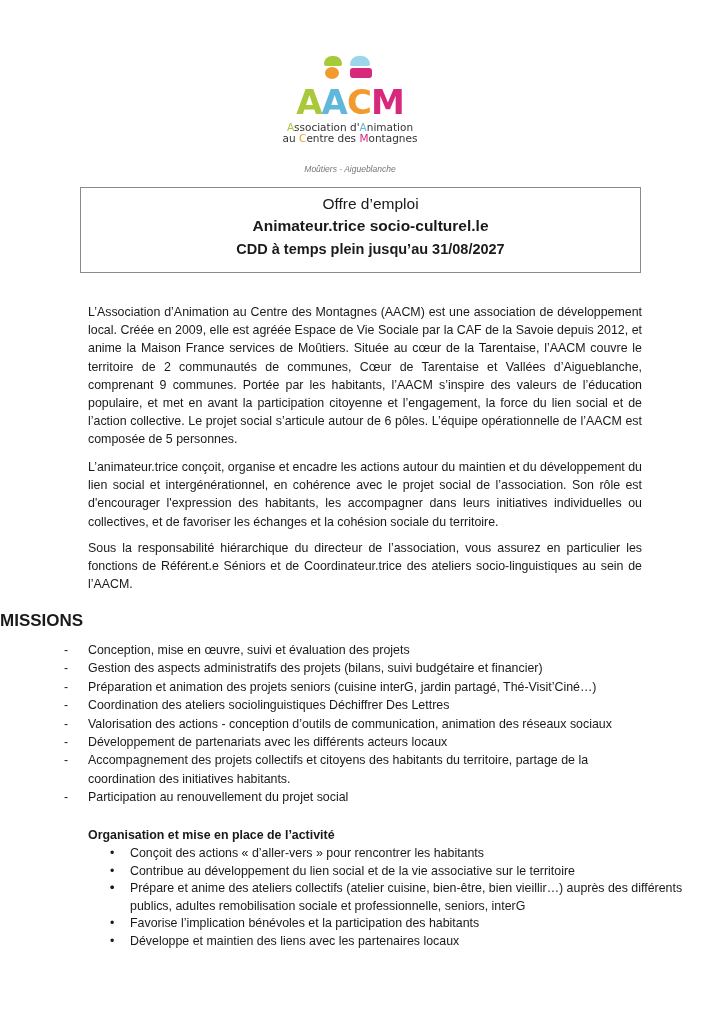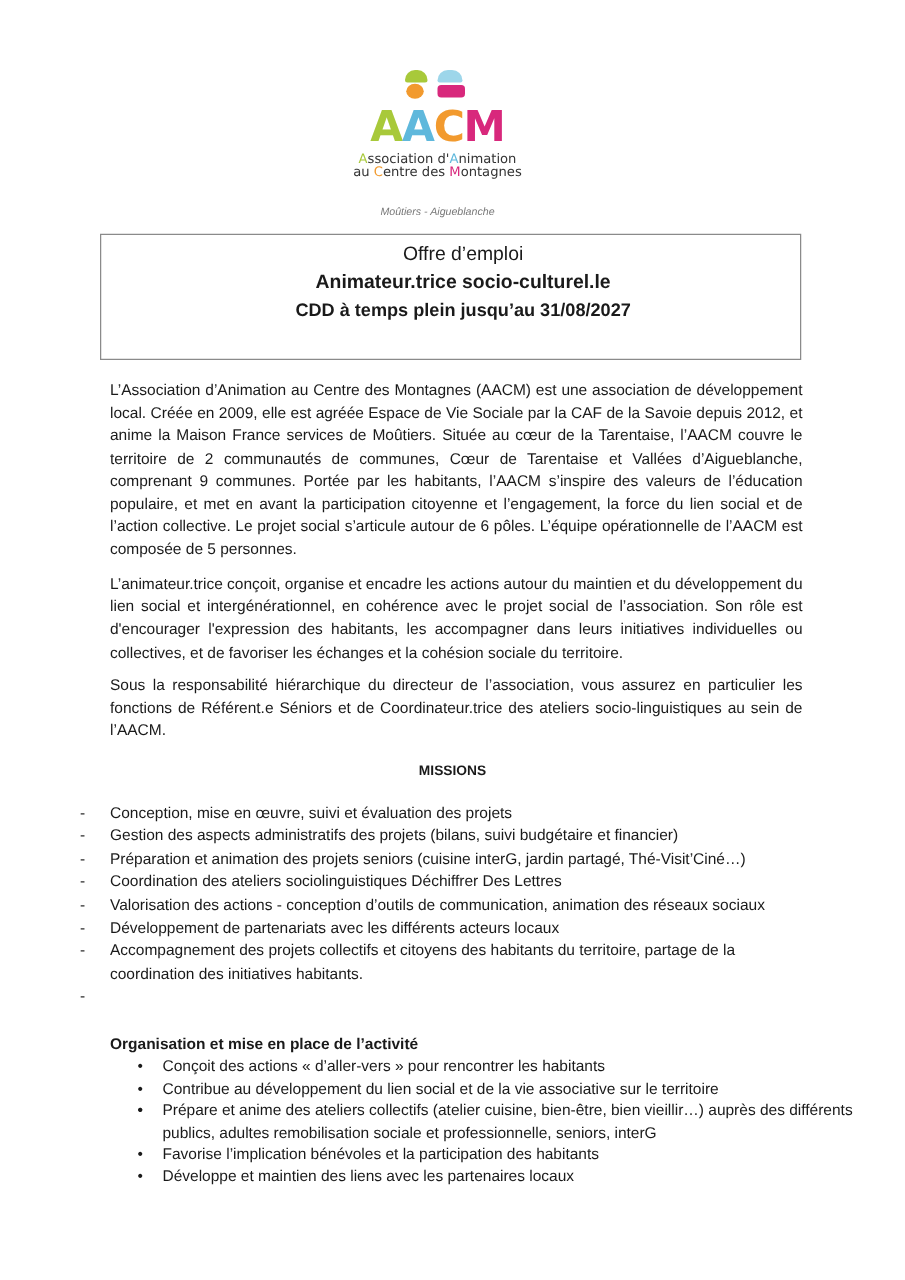--- a/index.html
+++ b/index.html
@@ -28,39 +28,39 @@
     font-size: 10.5px; line-height: 11px; color: #333; margin-top: 2px;
     font-family: "DejaVu Sans", sans-serif;
   }
   .logo-name .a { color: #a8c93a; }
   .logo-name .c { color: #f29a2e; }
   .logo-name .m { color: #d8287c; }
   .logo-name .a2 { color: #5fb8dc; }
   .logo-place { font-size: 8.5px; color: #777; margin-top: 20px; font-style: italic; }
 
   .title-box {
-    position: absolute; left: 80px; top: 187px; width: 561px; height: 101px;
+    position: absolute; left: 80px; top: 187px; width: 561px; height: 86px;
     border: 1.5px solid #8a8a8a; box-sizing: border-box; text-align: center; padding-left: 20px;
   }
   .title-box .l1 { font-size: 15.5px; margin-top: 5px; line-height: 21px; }
   .title-box .l2 { font-size: 15.5px; font-weight: bold; line-height: 24px; }
   .title-box .l3 { font-size: 14.5px; line-height: 23px; font-weight: bold; }
   .title-box .l4 { font-size: 14.5px; line-height: 22px; }
 
   .para {
     position: absolute; left: 88px; width: 554px;
     font-size: 12.4px; line-height: 18.2px; text-align: justify;
   }
   #p1 { top: 303px; }
   #p2 { top: 458px; }
   #p3 { top: 539px; }
 
   .missions-title {
-    position: absolute; left: 0; width: 724px; top: 611px; text-align: center;
-    font-size: 11px; font-weight: bold;
+    position: absolute; left: 0; width: 724px; top: 611px; text-align: left;
+    font-size: 17px; font-weight: bold;
   }
   .dash-list { position: absolute; left: 60px; top: 641px; width: 600px; margin: 0; padding: 0; list-style: none; }
   .dash-list li { position: relative; padding-left: 28px; font-size: 12.4px; line-height: 18.4px; }
   .dash-list li .dash { position: absolute; left: 4px; top: 0; }
 
   .org-title { position: absolute; left: 88px; top: 828px; font-size: 12.4px; font-weight: bold; }
   .bullet-list { position: absolute; left: 106px; top: 845px; width: 580px; margin: 0; padding: 0; list-style: none; }
   .bullet-list li { position: relative; padding-left: 24px; font-size: 12.4px; line-height: 17.5px; }
   .bullet-list li .dot { position: absolute; left: 4px; top: 0; }
 </style>
@@ -97,21 +97,21 @@
 <div class="missions-title">MISSIONS</div>
 
 <ul class="dash-list">
   <li><span class="dash">-</span><span>Conception, mise en œuvre, suivi et évaluation des projets</span></li>
   <li><span class="dash">-</span><span>Gestion des aspects administratifs des projets (bilans, suivi budgétaire et financier)</span></li>
   <li><span class="dash">-</span><span>Préparation et animation des projets seniors (cuisine interG, jardin partagé, Thé-Visit’Ciné…)</span></li>
   <li><span class="dash">-</span><span>Coordination des ateliers sociolinguistiques Déchiffrer Des Lettres</span></li>
   <li><span class="dash">-</span><span>Valorisation des actions - conception d’outils de communication, animation des réseaux sociaux</span></li>
   <li><span class="dash">-</span><span>Développement de partenariats avec les différents acteurs locaux</span></li>
   <li style="width:520px"><span class="dash">-</span><span>Accompagnement des projets collectifs et citoyens des habitants du territoire, partage de la coordination des initiatives habitants.</span></li>
-  <li><span class="dash">-</span></li>
+  <li><span class="dash">-</span><span>Participation au renouvellement du projet social</span></li>
 </ul>
 
 <div class="org-title">Organisation et mise en place de l’activité</div>
 
 <ul class="bullet-list">
   <li><span class="dot">•</span><span>Conçoit des actions « d’aller-vers » pour rencontrer les habitants</span></li>
   <li><span class="dot">•</span><span>Contribue au développement du lien social et de la vie associative sur le territoire</span></li>
   <li><span class="dot">•</span></li>
   <li><span class="dot">•</span><span>Prépare et anime des ateliers collectifs (atelier cuisine, bien-être, bien vieillir…) auprès des différents publics, adultes remobilisation sociale et professionnelle, seniors, interG</span></li>
   <li><span class="dot">•</span><span>Favorise l’implication bénévoles et la participation des habitants</span></li>

